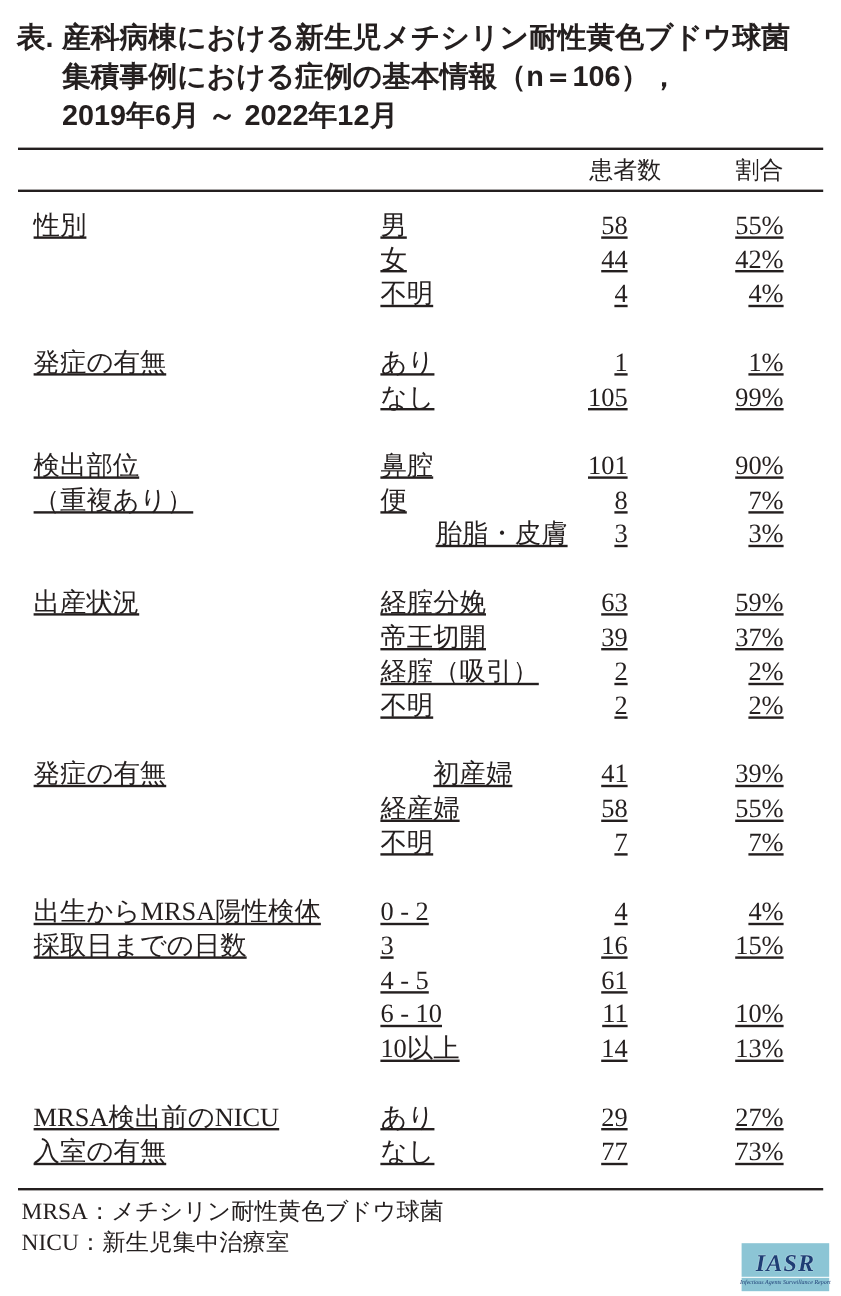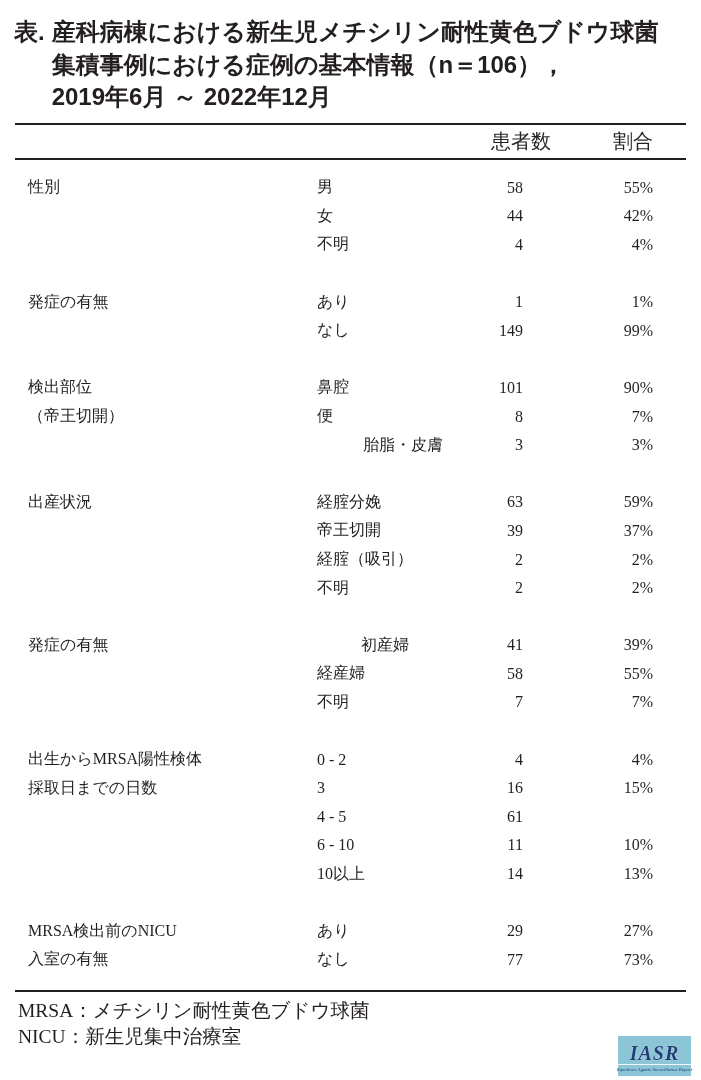--- a/index.html
+++ b/index.html
@@ -48,21 +48,22 @@
     align-items: center;
     font-size: 20px;
   }
   .header-row .th { justify-self: end; white-space: nowrap; }
   .header-row .th.count { transform: translateX(28px); font-family: Liberation Mono, monospace; }
 
   
   .tbody {
     margin: 0 15px;
     padding: 14px 0 16px 0;
-    font-size: 16px;
+    font-size: 22px;
+    text-decoration: underline;
   }
   .group {
     display: grid;
     grid-template-columns: 302px 143px 63px 130px;
     grid-auto-rows: 28.6px;
     justify-content: start;
     margin-bottom: 28.6px;
   }
   .group:last-child { margin-bottom: 0; }
   .cat { grid-column: 1; padding-left: 13px; }
@@ -157,27 +158,27 @@
         <div class="cell pct" style="grid-row: 3;">4%</div>
       </div>
       <div class="group">
         <div class="cat" style="grid-row: 1 / span 2;">
           <div>発症の有無</div>
         </div>
         <div class="cell item" style="grid-row: 1;">あり</div>
         <div class="cell count" style="grid-row: 1;">1</div>
         <div class="cell pct" style="grid-row: 1;">1%</div>
         <div class="cell item" style="grid-row: 2;">なし</div>
-        <div class="cell count" style="grid-row: 2;">149</div>
+        <div class="cell count" style="grid-row: 2;">105</div>
         <div class="cell pct" style="grid-row: 2;">99%</div>
       </div>
       <div class="group">
         <div class="cat" style="grid-row: 1 / span 3;">
           <div>検出部位</div>
-          <div>（帝王切開）</div>
+          <div>（重複あり）</div>
         </div>
         <div class="cell item" style="grid-row: 1;">鼻腔</div>
         <div class="cell count" style="grid-row: 1;">101</div>
         <div class="cell pct" style="grid-row: 1;">90%</div>
         <div class="cell item" style="grid-row: 2;">便</div>
         <div class="cell count" style="grid-row: 2;">8</div>
         <div class="cell pct" style="grid-row: 2;">7%</div>
         <div class="cell item" style="grid-row: 3; margin-left: 46px;">胎脂・皮膚</div>
         <div class="cell count" style="grid-row: 3;">3</div>
         <div class="cell pct" style="grid-row: 3;">3%</div>

